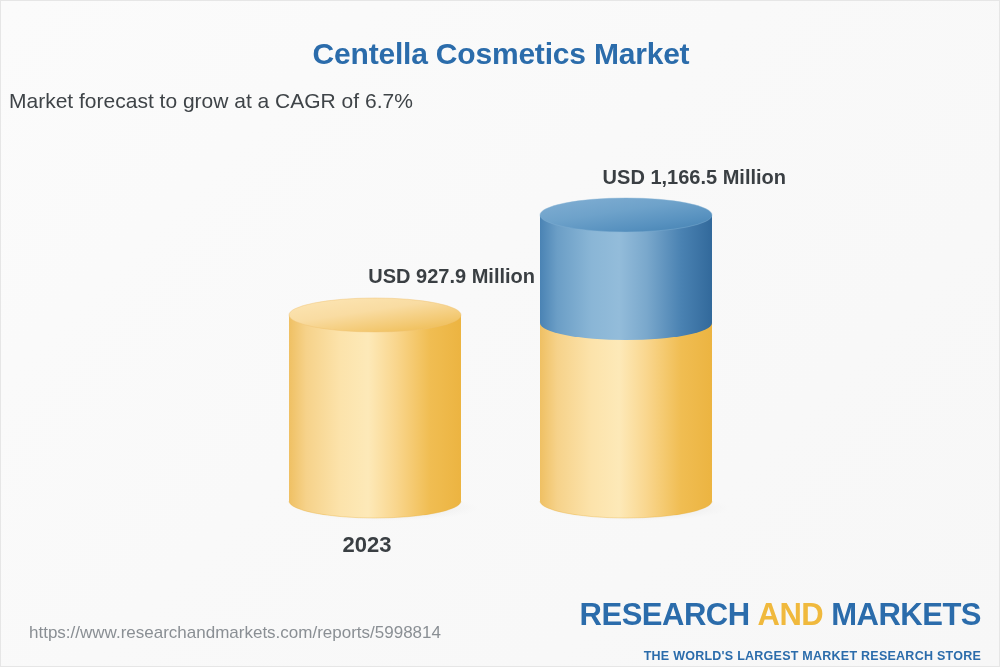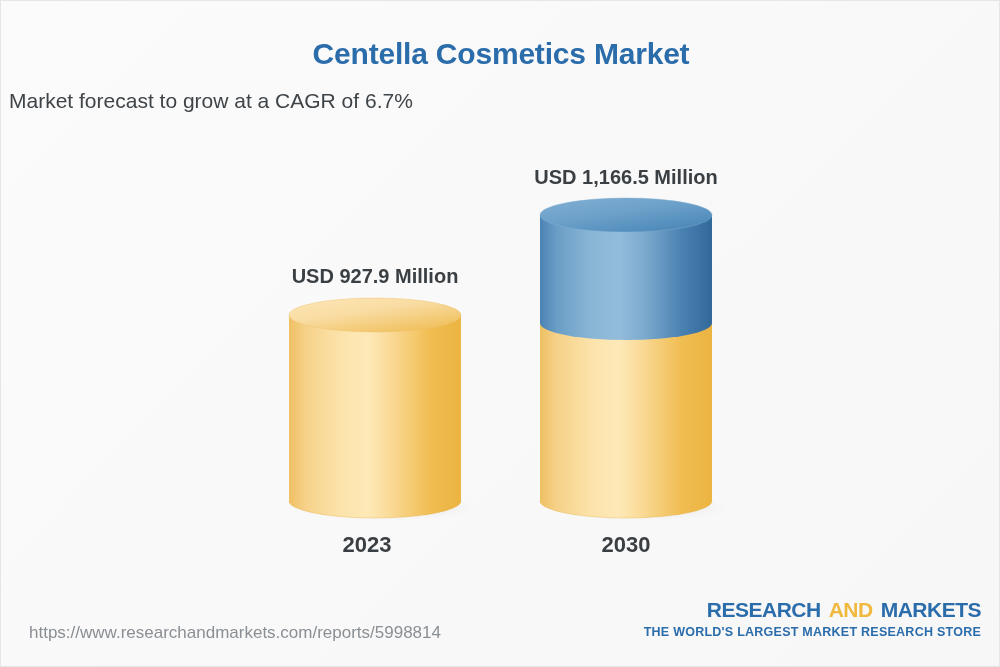--- a/index.html
+++ b/index.html
@@ -42,21 +42,21 @@
     font-weight: normal;
     color: #3f4448;
   }
 
   
   .value-label {
     position: absolute;
     font-size: 20px;
     font-weight: bold;
     color: #3a3f43;
-    text-align: center;
+    text-align: right;
     white-space: nowrap;
   }
   #label-2023 { left: 214px; top: 264px; width: 320px; }
   #label-2030 { left: 465px; top: 165px; width: 320px; }
 
   
   .year-label {
     position: absolute;
     font-size: 22px;
     font-weight: bold;
@@ -83,29 +83,29 @@
     white-space: nowrap;
   }
   .logo {
     position: absolute;
     right: 18px;
     top: 598px;
     text-align: right;
     line-height: 1;
   }
   .logo-main {
-    font-size: 21px;
+    font-size: 31px;
     font-weight: bold;
     color: #2b6cab;
     letter-spacing: -0.5px;
     white-space: nowrap;
   }
   .logo-main .logo-and { color: #f0b93d; }
   .logo-tag {
-    margin-top: 6px;
+    margin-top: 20px;
     font-size: 12.5px;
     font-weight: bold;
     color: #2b6cab;
     letter-spacing: 0.25px;
     white-space: nowrap;
   }
 </style>
 </head>
 <body>
 
@@ -197,21 +197,20 @@
       <path d="M8,18 L8,126 A86,17 0 0 0 180,126 L180,18 Z" fill="url(#blueBody2)"></path>
 
       <ellipse cx="94" cy="18" rx="86" ry="17" fill="url(#blueTop2)"></ellipse>
       <ellipse cx="94" cy="18" rx="86" ry="17" fill="none" stroke="#84b0d3" stroke-opacity="0.55" stroke-width="0.8"></ellipse>
 
       <path d="M8,304 A86,17 0 0 0 180,304" fill="none" stroke="#e9ae38" stroke-opacity="0.35" stroke-width="1"></path>
     </svg>
   </div>
 
   <div class="year-label" id="year-2023">2023</div>
-  <div class="year-label" id="year-2030">2030</div>
 
   <div class="footer-url">https://www.researchandmarkets.com/reports/5998814</div>
 
   <div class="logo">
     <div class="logo-main"><span>RESEARCH</span><span class="logo-and" style="margin-left: 8px;">AND</span><span style="margin-left: 8px;">MARKETS</span></div>
     <div class="logo-tag">THE WORLD'S LARGEST MARKET RESEARCH STORE</div>
   </div>
 
 </div>
 

